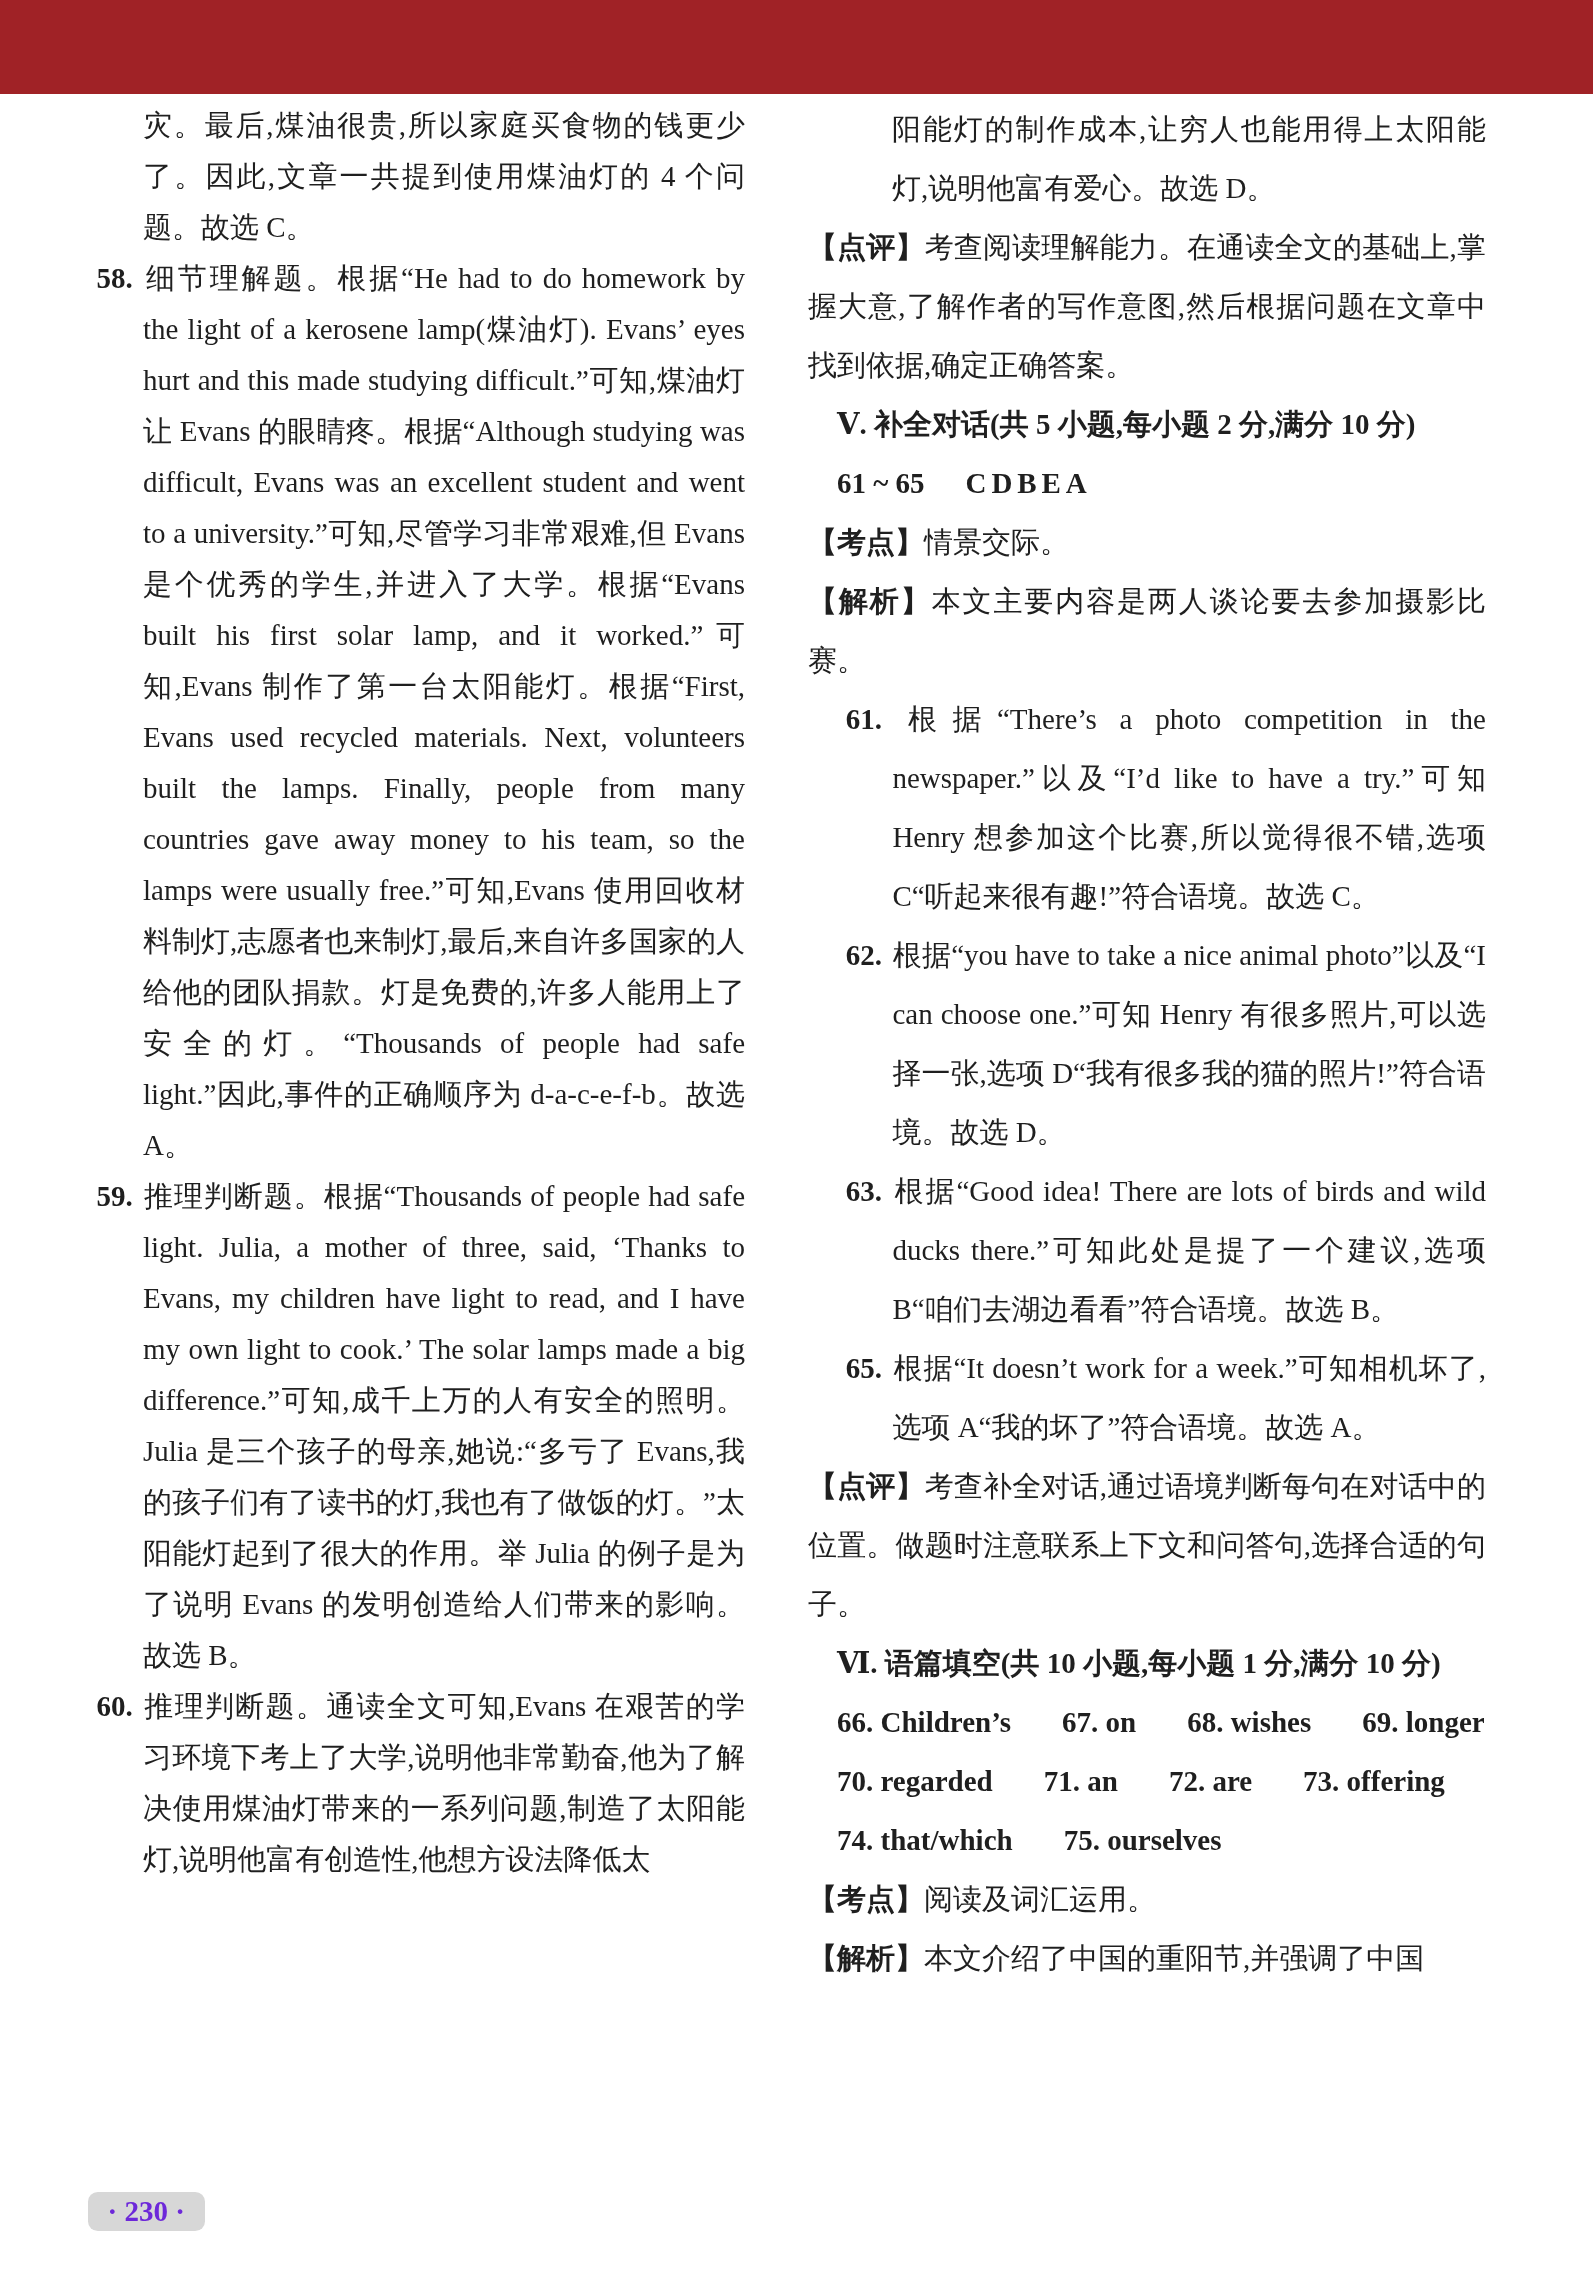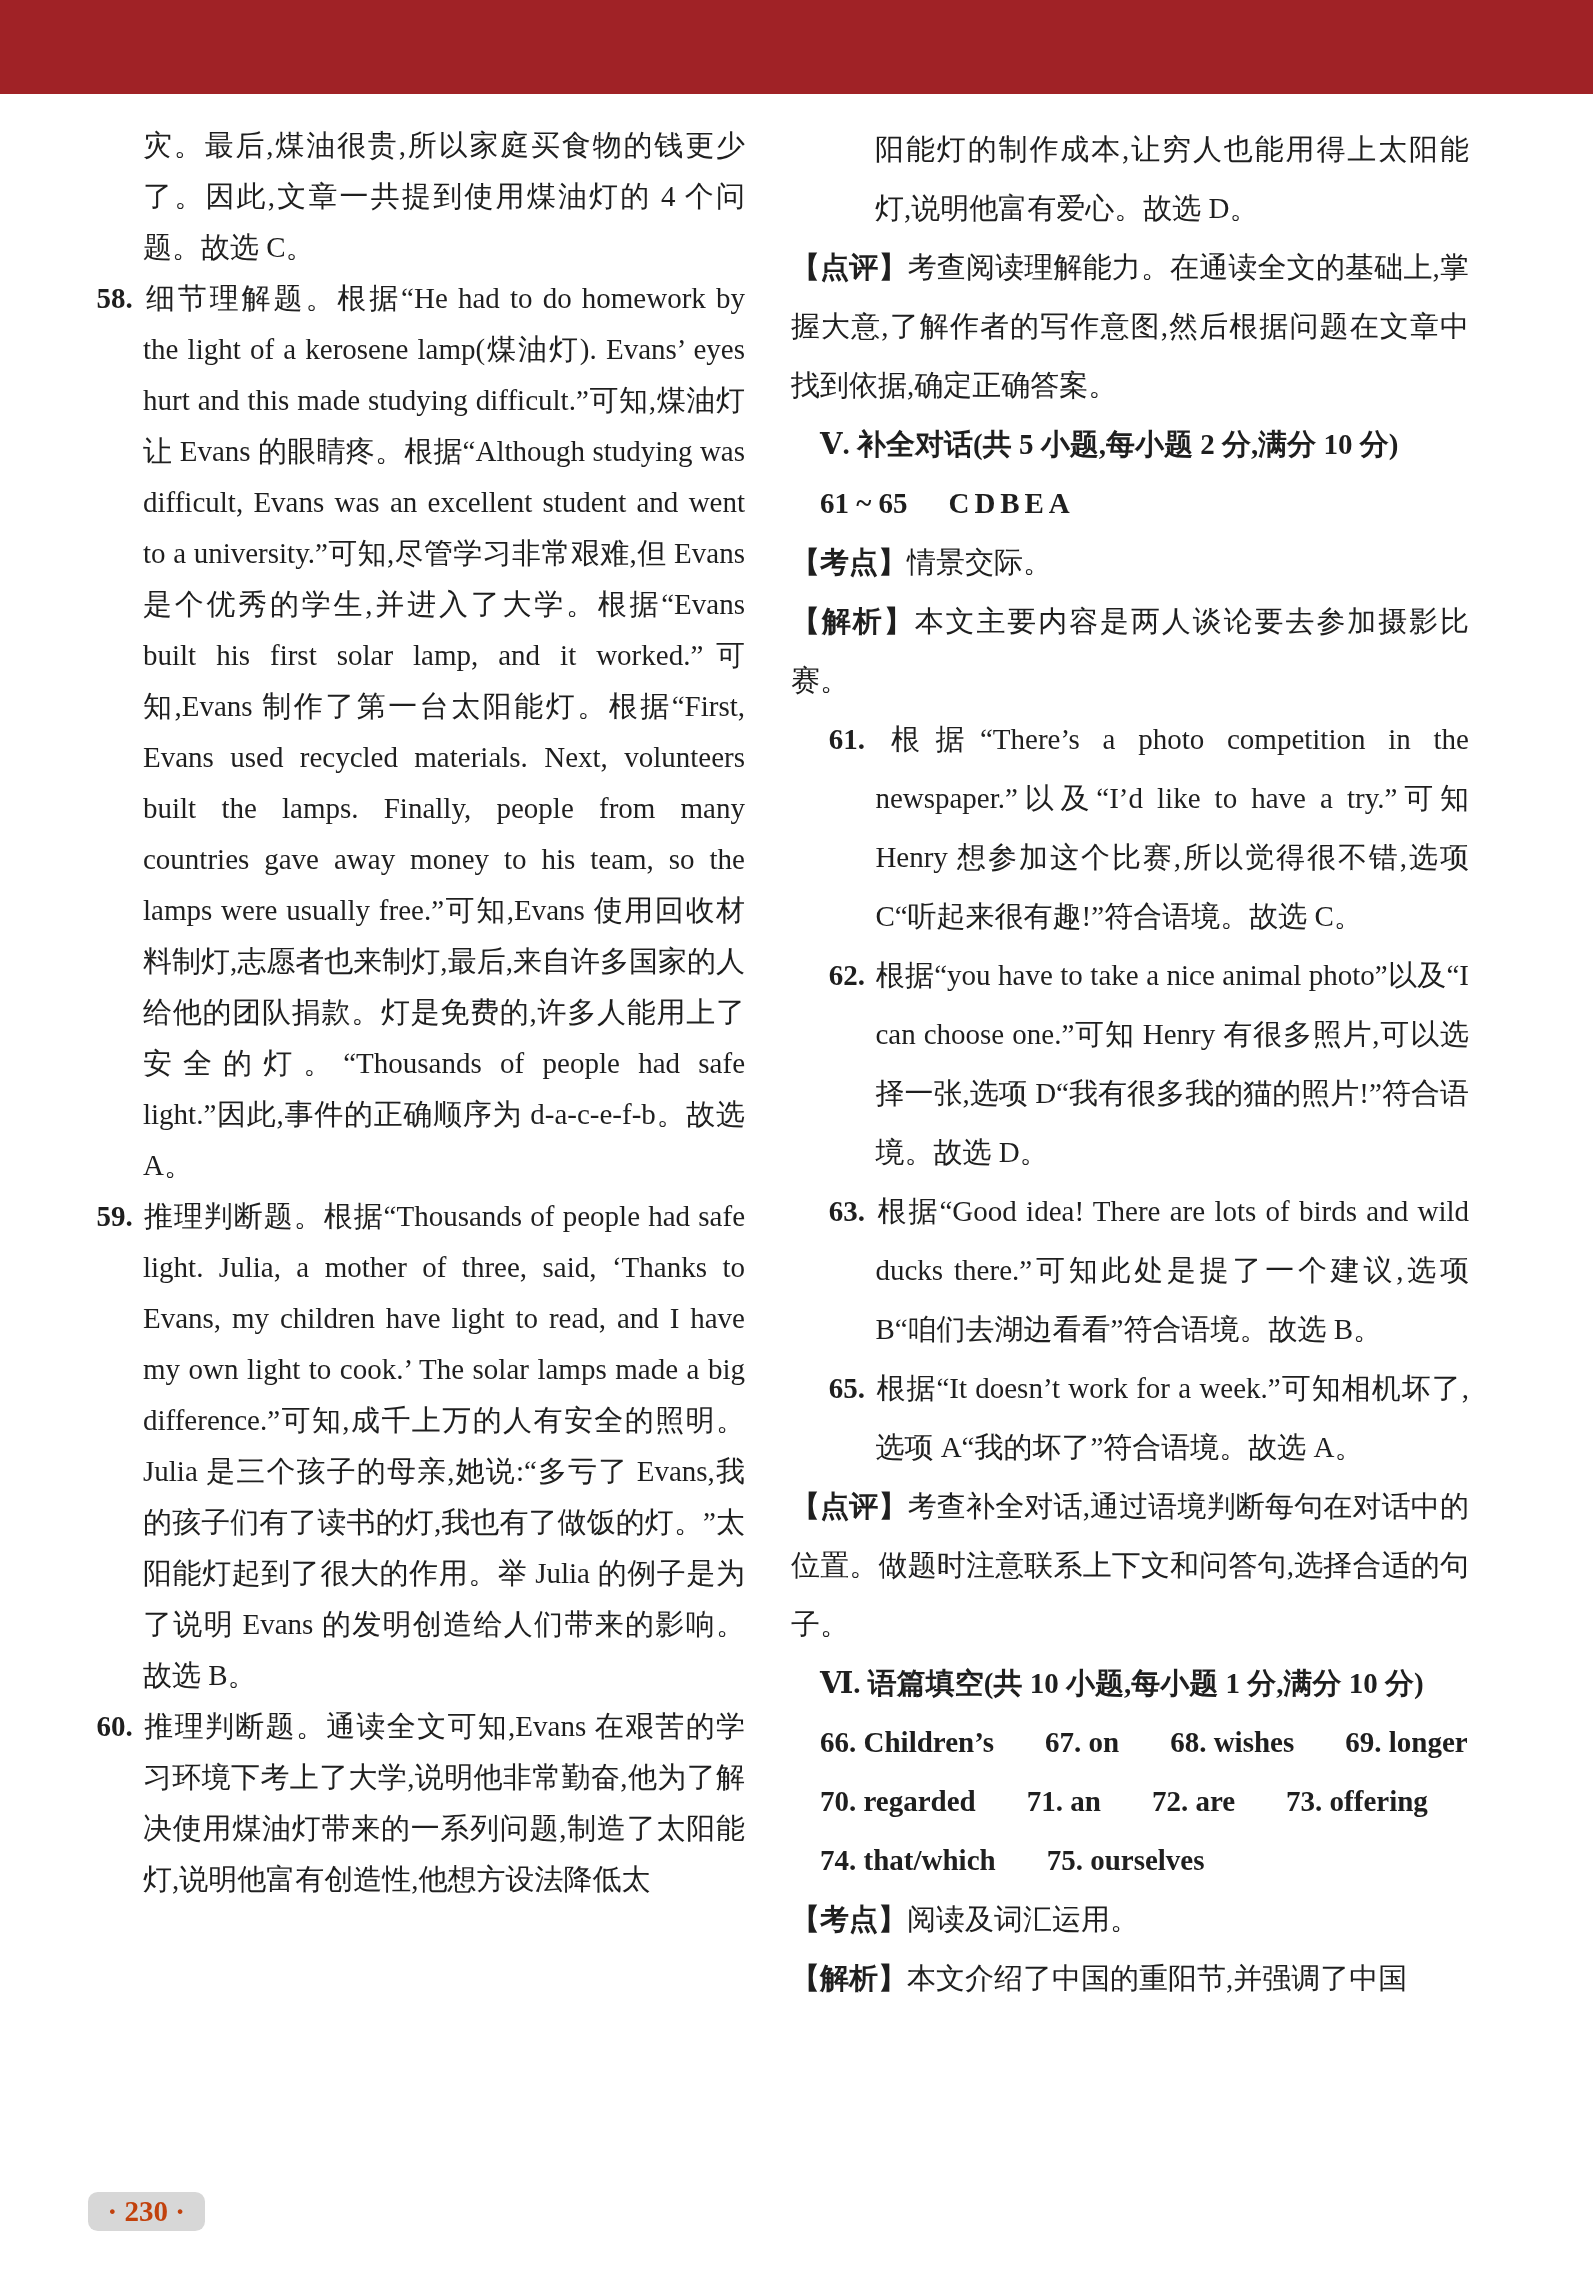--- a/index.html
+++ b/index.html
@@ -4,22 +4,22 @@
 <style>
   * { margin:0; padding:0; box-sizing:border-box; }
   html,body { background:#ffffff; }
   body {
     width:1594px; height:2289px; position:relative;
     font-family:"Liberation Serif","DejaVu Serif",serif;
     color:#1f1f1f; overflow:hidden;
   }
   .top-band { position:absolute; top:0; left:0; width:100%; height:94px; }
   .content {
-    position:absolute; top:120px; left:86px; right:59px;
-    display:flex; gap:46px;
+    position:absolute; top:100px; left:86px; right:59px;
+    display:flex; gap:63px;
   }
   .col { font-size:29px; text-align:justify; }
   .col.left  { width:659px; line-height:51px; }
   .col.right { width:678px; line-height:59px; }
 
   .para { margin:0; }
   .para.cont { padding-left:57px; }
   .col.right .para.cont { padding-left:84px; }
 
   .para.item { padding-left:57px; }
@@ -38,21 +38,21 @@
   .para.answers .ans-value { letter-spacing:4.9px;margin-top:24px; }
 
   .para.answer-row {
     padding-left:29px; display:flex; gap:51px;
     font-weight:bold; text-align:left;
   }
   .para.answer-row .num { font-weight:bold; }
 
   .footer {
     position:absolute; left:0; right:0; top:2192px;
-    display:flex; align-items:center; font-size:29px; font-weight:bold; color:#c2410c;
+    display:flex; align-items:center; font-size:29px; font-weight:bold; color:#6d28d9;
   }
   .gray-box { border-radius:9.8px; padding:2.9px 19.6px; }
   .page-badge { margin-left:88px; }
   .footer-right { margin-left:auto; margin-right:384px; display:flex; gap:33px; padding:2.9px 27.4px; }
 </style>
 </head>
 <body style="color: rgb(31, 31, 31);">
 
 <div class="top-band" style="background: rgb(160, 34, 38);"></div>
 

